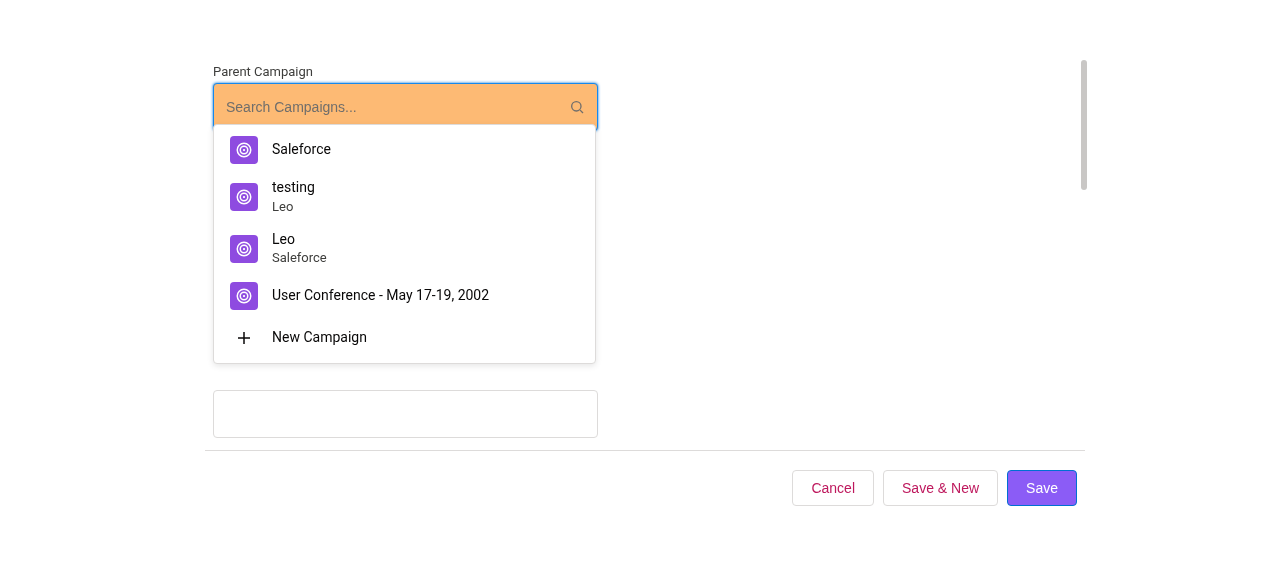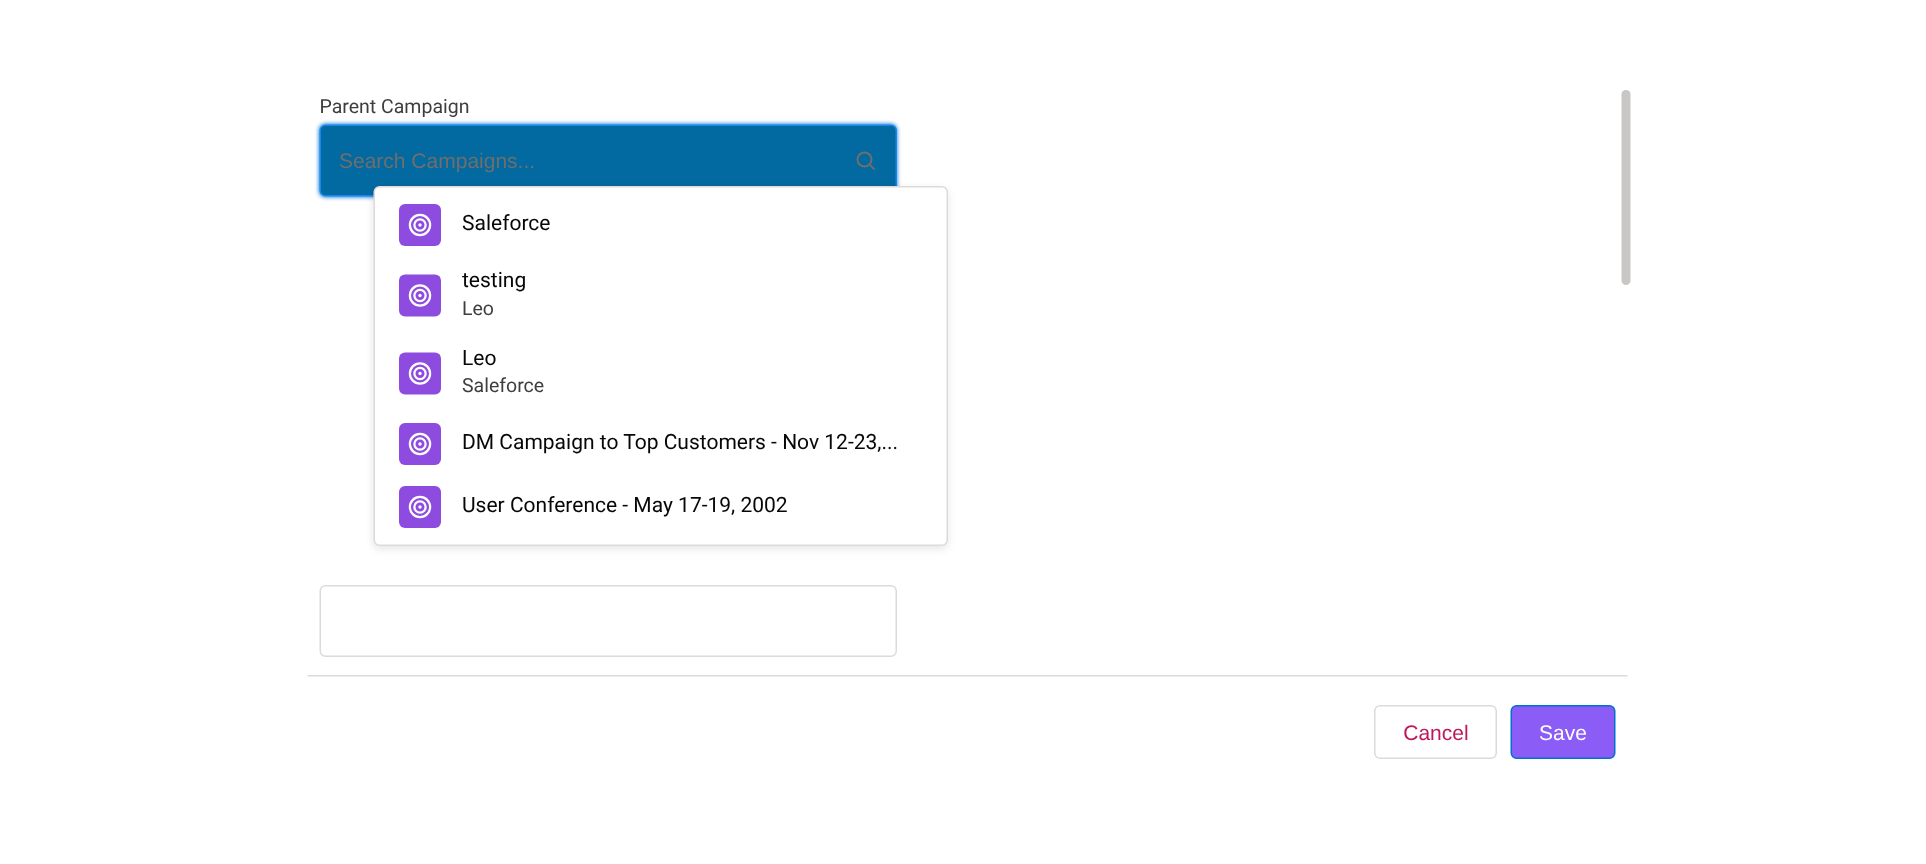--- a/index.html
+++ b/index.html
@@ -28,21 +28,21 @@
       color: #3E3E3C;
       margin-bottom: 4px;
       display: block;
     }
     .search-input-wrap {
       position: relative;
       width: 385px;
       height: 48px;
       border: 1px solid #1589EE;
       border-radius: 4px;
-      background: #0369a1;
+      background: #fdba74;
       box-shadow: 0 0 3px #0070D2;
       display: flex;
       align-items: center;
       padding: 0 12px;
     }
     .search-input {
       flex: 1;
       border: none;
       outline: none;
       font-size: 14px;
@@ -62,21 +62,20 @@
       position: absolute;
       top: 60px;
       left: 0;
       width: 383px;
       background: #fff;
       border: 1px solid #DDDBDA;
       border-radius: 4px;
       box-shadow: 0 2px 6px rgba(0,0,0,0.1);
       padding: 4px 0;
       z-index: 10;
-      margin-left: 36px;
     }
     .dropdown-item {
       display: flex;
       align-items: center;
       padding: 7px 16px;
       cursor: pointer;
       min-height: 42px;
     }
     .campaign-icon {
       width: 28px;
@@ -239,50 +238,50 @@
             <circle cx="12" cy="12" r="5" fill="none" stroke="#fff" stroke-width="2"></circle>
             <circle cx="12" cy="12" r="1.5" fill="#fff"></circle>
           </svg>
       </span>
       <div class="item-text">
         <span class="item-title">Leo</span>
         <span class="item-sub">Saleforce</span>
       </div>
     </div>
 
-    <div class="dropdown-item">
-      <span class="campaign-icon">
-        <svg viewBox="0 0 24 24">
-            <circle cx="12" cy="12" r="9" fill="none" stroke="#fff" stroke-width="2"></circle>
-            <circle cx="12" cy="12" r="5" fill="none" stroke="#fff" stroke-width="2"></circle>
-            <circle cx="12" cy="12" r="1.5" fill="#fff"></circle>
-          </svg>
-      </span>
-      <div class="item-text">
-        <span class="item-title">DM Campaign to Top Customers - Nov 12-23,...</span>
-      </div>
-    </div>
 
     <div class="dropdown-item">
       <span class="campaign-icon">
         <svg viewBox="0 0 24 24">
             <circle cx="12" cy="12" r="9" fill="none" stroke="#fff" stroke-width="2"></circle>
             <circle cx="12" cy="12" r="5" fill="none" stroke="#fff" stroke-width="2"></circle>
             <circle cx="12" cy="12" r="1.5" fill="#fff"></circle>
           </svg>
       </span>
       <div class="item-text">
         <span class="item-title">User Conference - May 17-19, 2002</span>
       </div>
     </div>
 
+    <div class="dropdown-item">
+      <span class="plus-icon">
+        <svg viewBox="0 0 24 24" fill="none">
+            <line x1="12" y1="4" x2="12" y2="20"></line>
+            <line x1="4" y1="12" x2="20" y2="12"></line>
+          </svg>
+      </span>
+      <div class="item-text">
+        <span class="item-title">New Campaign</span>
+      </div>
+    </div>
 
   </div>
 </div>
 
 <div class="textarea-behind"></div>
 
 <div class="divider"></div>
 
 <div class="footer-buttons">
   <button class="btn">Cancel</button>
+  <button class="btn">Save &amp; New</button>
   <button class="btn btn-primary">Save</button>
 </div>
 
 </body></html>

